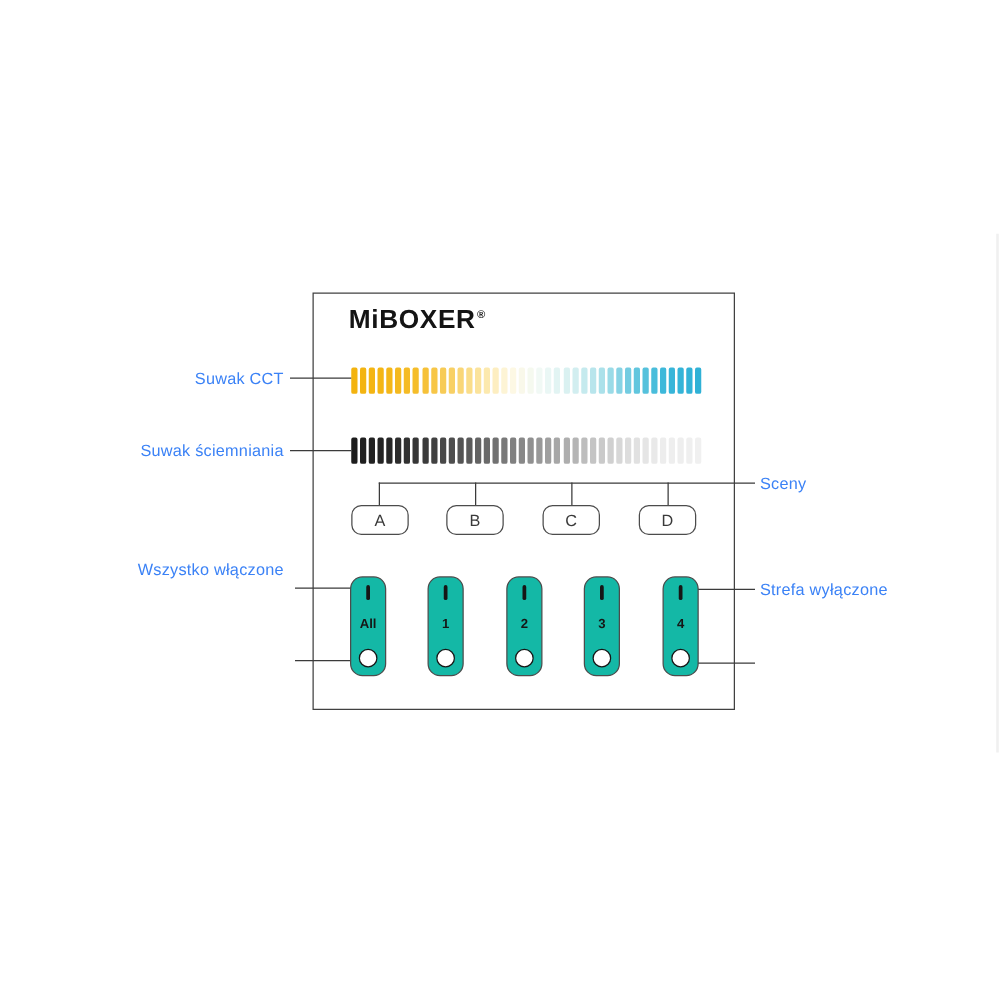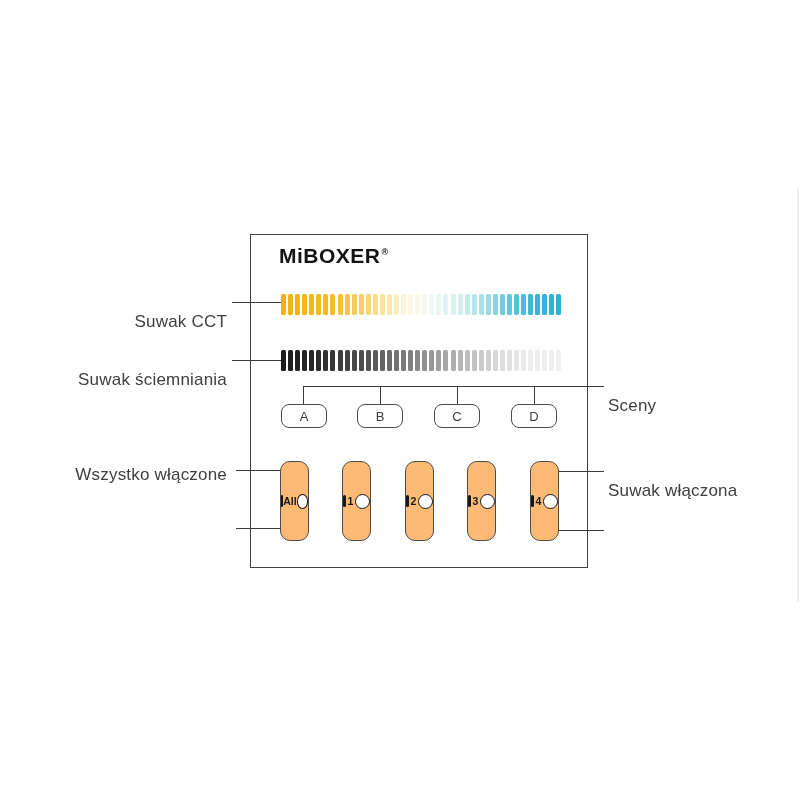--- a/index.html
+++ b/index.html
@@ -21,30 +21,30 @@
 
   .cline{position:absolute;height:1px;background:#3b3b3b;}
   .vline{position:absolute;width:1px;background:#3b3b3b;}
 
   .scene-btn{position:absolute;top:404px;height:24px;width:46px;box-sizing:border-box;
              border:1px solid #4c4c4c;border-radius:8px;background:#fff;
              display:flex;align-items:center;justify-content:center;
              font-size:13px;color:#3a3a3a;}
 
   .zone-btn{position:absolute;top:461px;height:80px;width:29px;box-sizing:border-box;
-            border:1px solid #4c4c4c;border-radius:10px;background:#fdba74;
-            display:flex;flex-direction:row;align-items:center;
+            border:1px solid #4c4c4c;border-radius:10px;background:#14b8a6;
+            display:flex;flex-direction:column;align-items:center;
             justify-content:space-between;padding:6px 0 6px;}
   .on-bar{width:3px;height:12px;border-radius:2px;background:#161616;}
   .zone-label{font-size:10.5px;font-weight:bold;color:#161616;line-height:1;}
   .off-circle{width:13px;height:13px;border:1.8px solid #161616;border-radius:50%;
               box-sizing:content-box;background:#fff;}
 
-  .callout{position:absolute;font-size:17px;line-height:22px;color:#404040;
-           letter-spacing:.2px;white-space:nowrap;margin-top:19px;}
+  .callout{position:absolute;font-size:13px;line-height:22px;color:#3b82f6;
+           letter-spacing:.2px;white-space:nowrap;}
   .callout.right-align{text-align:right;}
 
   .edge-line{position:absolute;left:797px;top:187px;width:2px;height:415px;background:#f0f0f0;}
 </style>
 </head>
 <body>
 
 <div class="stage">
 
   <div class="edge-line"></div>
@@ -189,15 +189,15 @@
   <div class="zone-btn" style="left:530px;">
     <div class="on-bar" title="I"></div>
     <div class="zone-label">4</div>
     <div class="off-circle" title="O"></div>
   </div>
 
   <div class="callout right-align" style="right:573px;top:292px;">Suwak CCT</div>
   <div class="callout right-align" style="right:573px;top:350px;">Suwak ściemniania</div>
   <div class="callout right-align" style="right:573px;top:445px;">Wszystko włączone</div>
   <div class="callout" style="left:608px;top:376px;">Sceny</div>
-  <div class="callout" style="left:608px;top:461px;">Suwak włączona</div>
+  <div class="callout" style="left:608px;top:461px;">Strefa wyłączone</div>
 
 </div>
 
 </body></html>

